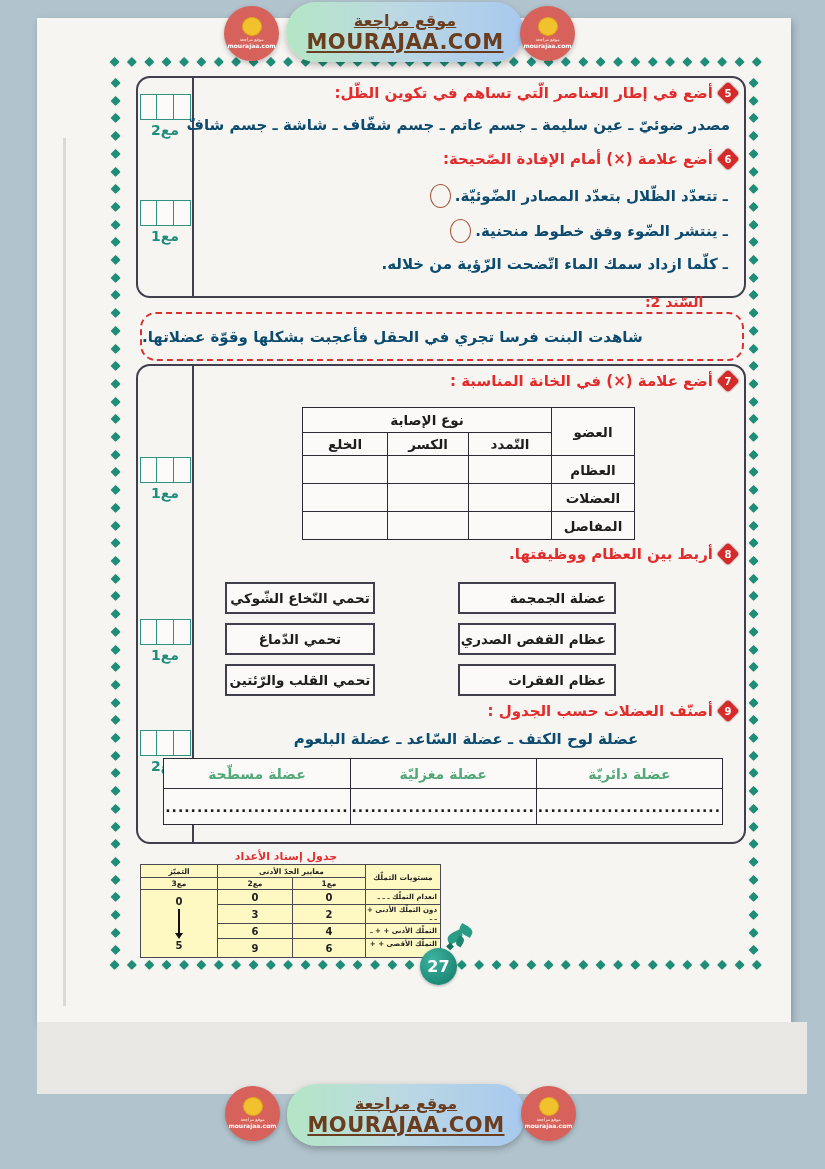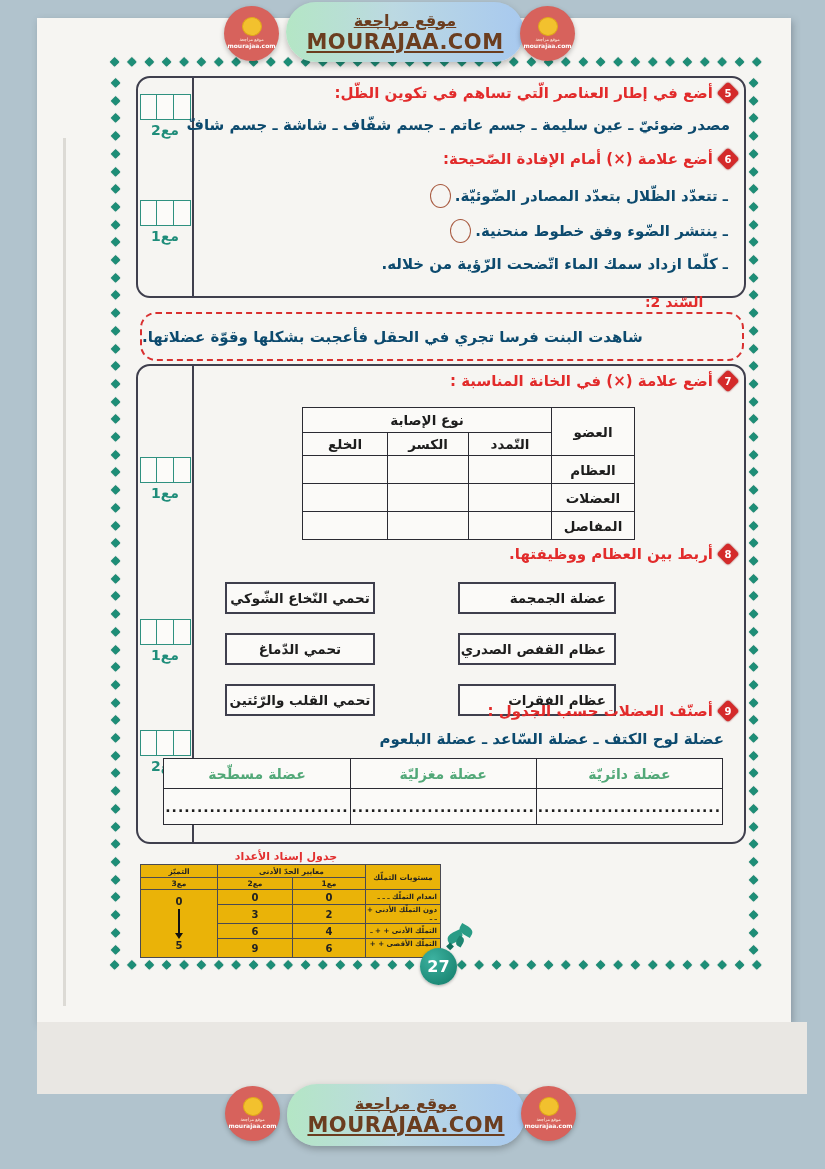--- a/index.html
+++ b/index.html
@@ -65,25 +65,25 @@
   .green{color:#52a878;}
   .t2{direction:rtl;background:#fbfaf8;}
   .t2 td{border:1.6px solid #2b2b33;text-align:center;vertical-align:middle;
          font-size:14px;font-weight:bold;}
   .dotcell{color:#1d1d1d;font-size:11px;letter-spacing:1px;font-weight:bold;}
 
   .mbox{width:146px;height:28px;border:2px solid #3f3f4d;background:#fbfaf8;display:flex;
         align-items:center;direction:rtl;font-size:13.5px;font-weight:bold;color:#1d1d1d;}
   .mbox.right-al{justify-content:flex-start;padding-right:8px;}
   .mbox.center-al{justify-content:center;}
-  .mcol{display:flex;flex-direction:column;gap:19px;}
+  .mcol{display:flex;flex-direction:column;gap:9px;}
 
   
   .gtitle{color:#e23030;font-weight:bold;font-size:11px;text-align:center;z-index:3;}
-  .gt{direction:rtl;background:#eab308;z-index:3;}
+  .gt{direction:rtl;background:#fef9c3;z-index:3;}
   .gt td{border:1px solid #4a4a52;text-align:center;vertical-align:middle;color:#222;}
   .gt .h{font-size:7.5px;font-weight:bold;}
   .gt .lab{font-size:7px;font-weight:bold;text-align:right;padding-right:3px;}
   .gt .val{font-size:10px;font-weight:bold;}
   .exc div{line-height:1;}
   .arrow-stem{width:2px;height:24px;background:#111;margin:2px auto 0;}
   .arrow-head{width:0;height:0;border-left:4px solid transparent;border-right:4px solid transparent;
               border-top:6px solid #111;margin:0 auto 2px;}
 
   
@@ -448,21 +448,21 @@
       <div class="mbox center-al">تحمي الدّماغ</div>
       <div class="mbox center-al">تحمي القلب والرّئتين</div>
     </div>
 
     <div class="abs qrow" style="top:336px;right:8px;">
       <div class="qbadge">
           <span>9</span>
         </div>
       <div class="qtext">أصنّف العضلات حسب الجدول :</div>
     </div>
-    <div class="abs blacktext" style="top:364px;left:70px;right:20px;">عضلة لوح الكتف ـ عضلة السّاعد ـ عضلة البلعوم</div>
+    <div class="abs blacktext" style="top:364px;left:70px;right:20px;text-align:center;">عضلة لوح الكتف ـ عضلة السّاعد ـ عضلة البلعوم</div>
 
     <table class="t2 abs" style="top:392px;right:21px;">
       <tbody>
           <tr style="height:30px;">
         <td class="green" style="width:171px;">عضلة دائريّة</td>
         <td class="green" style="width:171px;">عضلة مغزليّة</td>
         <td class="green" style="width:172px;">عضلة مسطّحة</td>
       </tr>
       <tr style="height:36px;">
         <td class="dotcell">.............................</td>

